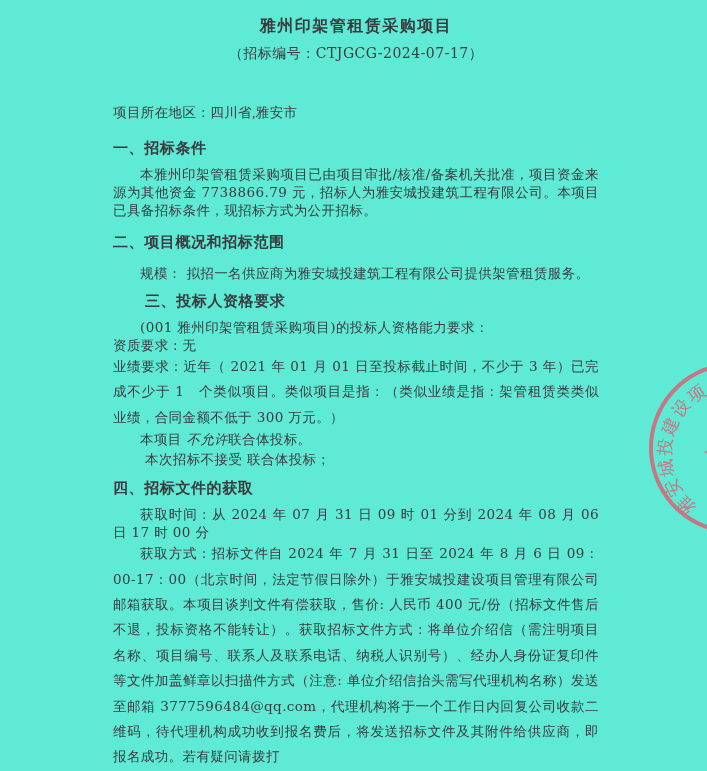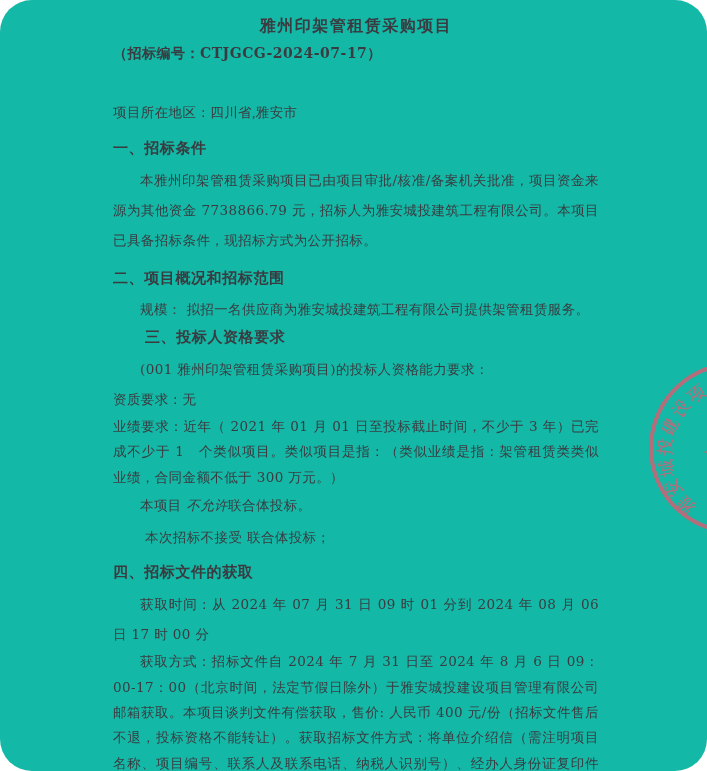--- a/index.html
+++ b/index.html
@@ -4,66 +4,65 @@
 <style>
   html, body {
     margin: 0;
     padding: 0;
     background: #ffffff;
   }
   .page {
     position: relative;
     width: 707px;
     height: 771px;
-    background: #14b8a6;
+    background: #5eead4;
     overflow: hidden;
     font-family: "DejaVu Serif", "Liberation Serif", serif;
     color: #3a3b40;
-    border-radius: 32px;
   }
   .content {
     position: absolute;
     left: 113px;
     top: 12px;
     width: 486px;
   }
   .doc-title {
     margin: 0;
     text-align: center;
     font-size: 16px;
     font-weight: 700;
     line-height: 27px;
     letter-spacing: 1.5px;
   }
   .doc-subtitle {
     margin: 0;
-    text-align: left;
+    text-align: center;
     font-size: 14px;
-    font-weight: 700;
+    font-weight: 400;
     line-height: 28px;
     letter-spacing: 0.5px;
   }
   .location {
     margin: 34px 0 0 0;
     font-size: 13.5px;
     line-height: 24px;
     letter-spacing: 0.4px;
     font-family: Liberation Serif, serif;
   }
   .sec-heading {
     margin: 11px 0 5px 0;
     font-size: 15px;
     font-weight: 700;
     line-height: 24px;
     letter-spacing: 0.6px;
   }
   .body-p {
     margin: 0;
     font-size: 13.5px;
-    line-height: 30px;
+    line-height: 18px;
     letter-spacing: 0.4px;
     text-align: justify;
   }
   .lh25 { line-height: 25.4px; }
   .lh28 { line-height: 28px; }
   .indent { text-indent: 2em; }
   .mt2 { margin-top: 2px; margin-left: 32px; }
   .mt4 { margin-top: 8px; }
   .italic { font-style: italic; }
   .stamp {

